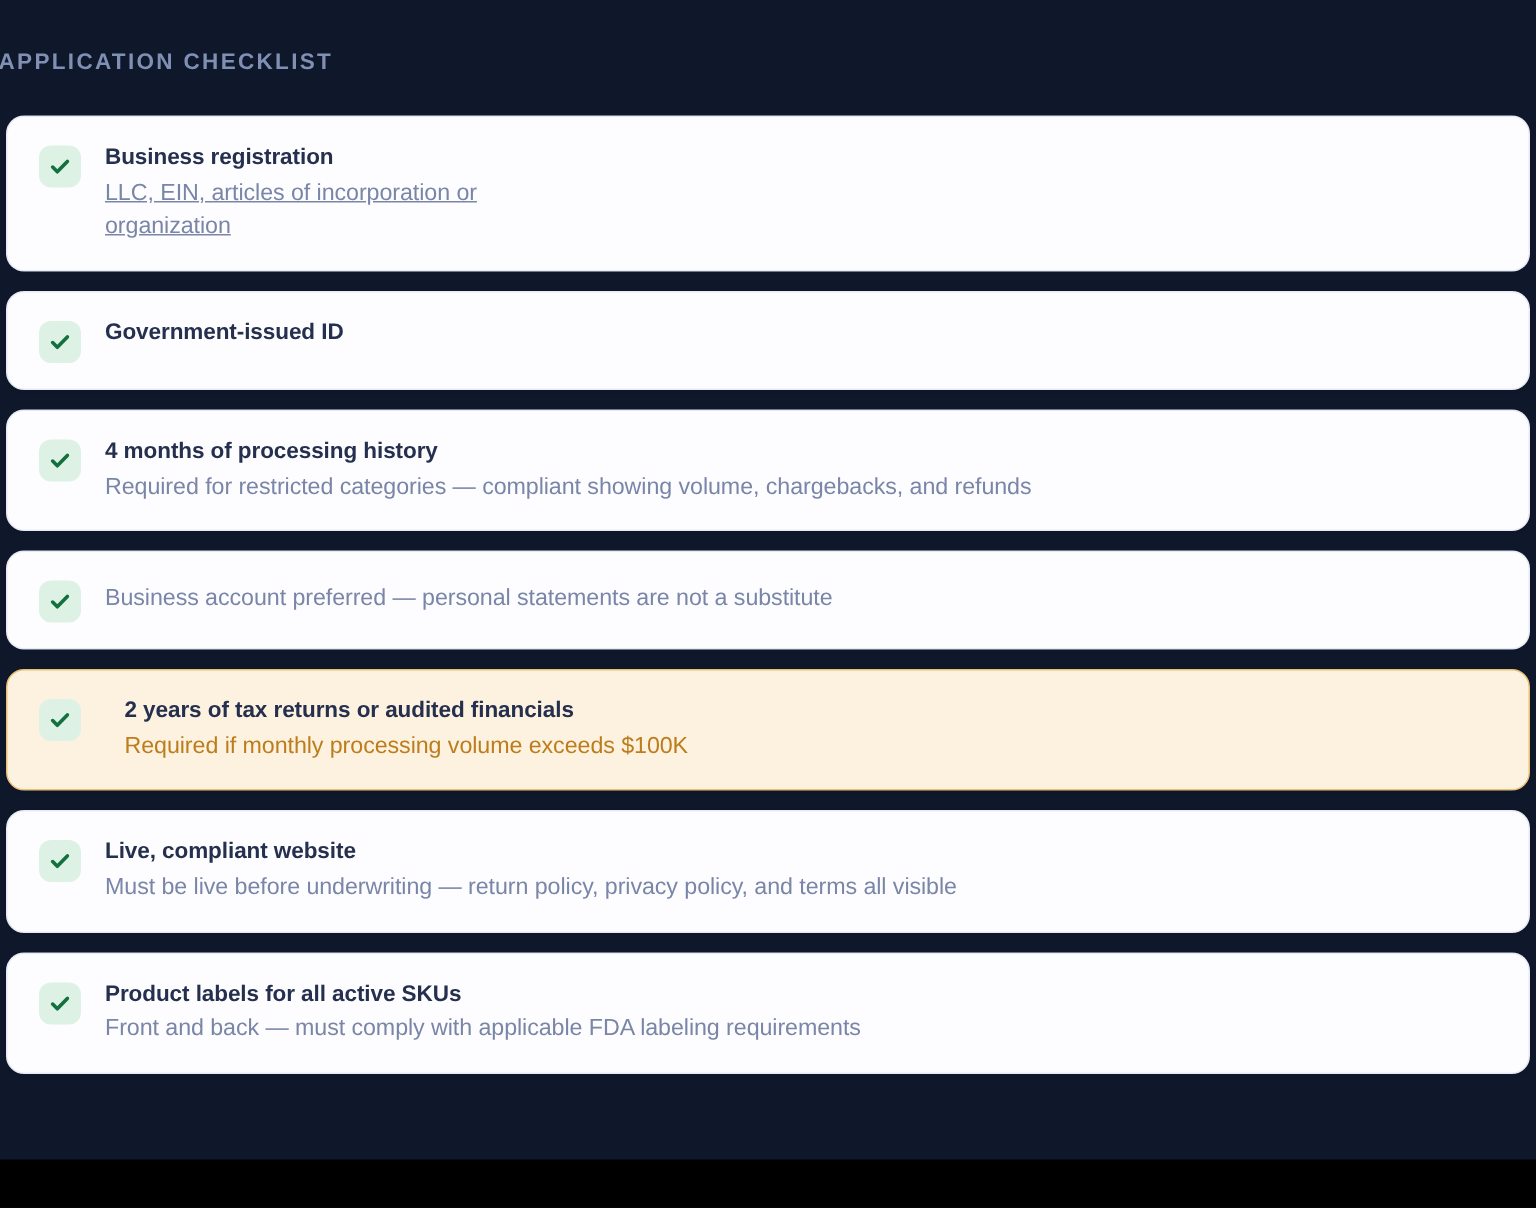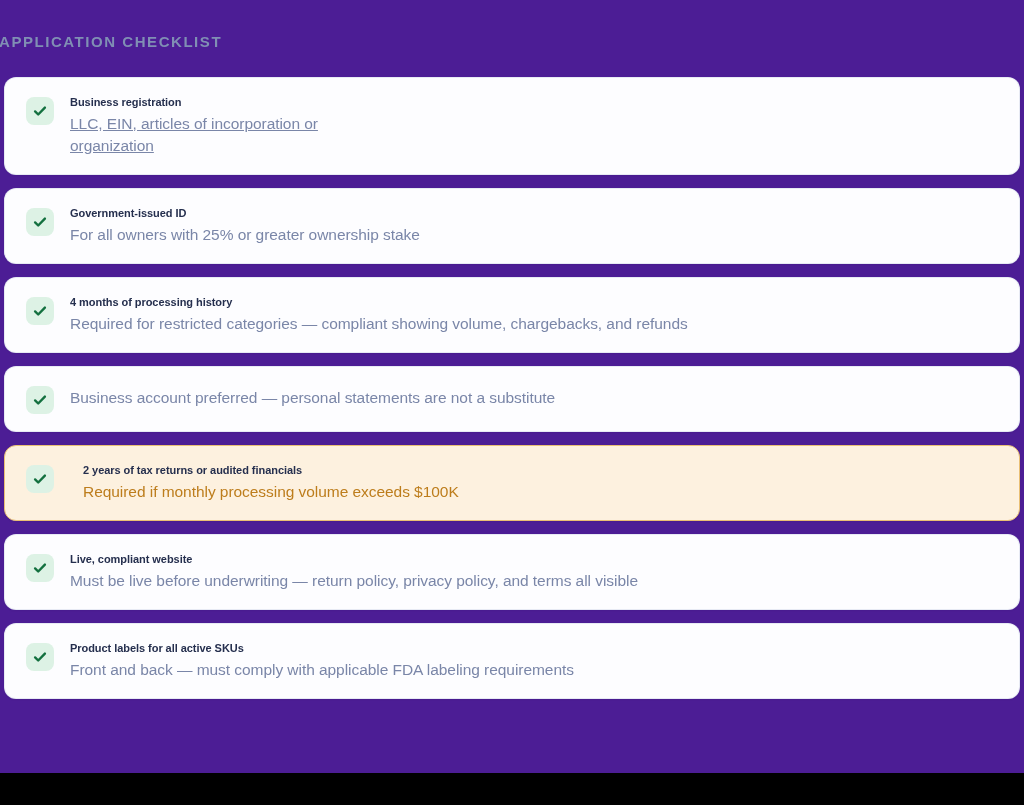--- a/index.html
+++ b/index.html
@@ -12,21 +12,21 @@
     height: 805px;
     overflow: hidden;
     font-family: "Liberation Sans", sans-serif;
     -webkit-font-smoothing: antialiased;
   }
 
   .page {
     position: relative;
     width: 1024px;
     height: 773px;
-    background: #4c1d95;
+    background: #0f172a;
     box-sizing: border-box;
   }
 
   .section-label {
     position: absolute;
     left: -1px;
     top: 34px;
     font-size: 15px;
     font-weight: 700;
     letter-spacing: 1.55px;
@@ -78,21 +78,21 @@
   .check-badge svg {
     display: block;
   }
 
   .check-body {
     flex: 1 1 auto;
     min-width: 0;
   }
 
   .check-title {
-    font-size: 11px;
+    font-size: 15px;
     font-weight: 700;
     color: #252f4e;
     line-height: 1.32;
     letter-spacing: -0.05px;
   }
 
   .check-desc {
     margin-top: 3px;
     font-size: 15.5px;
     font-weight: 400;
@@ -129,21 +129,20 @@
         </div>
       </div>
       <div class="check-card" data-wrap="wide">
         <span class="check-badge">
           <svg width="16" height="16" viewBox="0 0 16 16" aria-hidden="true">
             <path d="M3.1 8.4 L6.2 11.5 L12.9 4.6" fill="none" stroke="#13703f" stroke-width="2.4" stroke-linecap="round" stroke-linejoin="round"></path>
           </svg>
         </span>
         <div class="check-body">
           <div class="check-title">Government-issued ID</div>
-          <div class="check-desc">For all owners with 25% or greater ownership stake</div>
         </div>
       </div>
       <div class="check-card" data-wrap="wide">
         <span class="check-badge">
           <svg width="16" height="16" viewBox="0 0 16 16" aria-hidden="true">
             <path d="M3.1 8.4 L6.2 11.5 L12.9 4.6" fill="none" stroke="#13703f" stroke-width="2.4" stroke-linecap="round" stroke-linejoin="round"></path>
           </svg>
         </span>
         <div class="check-body">
           <div class="check-title">4 months of processing history</div>

